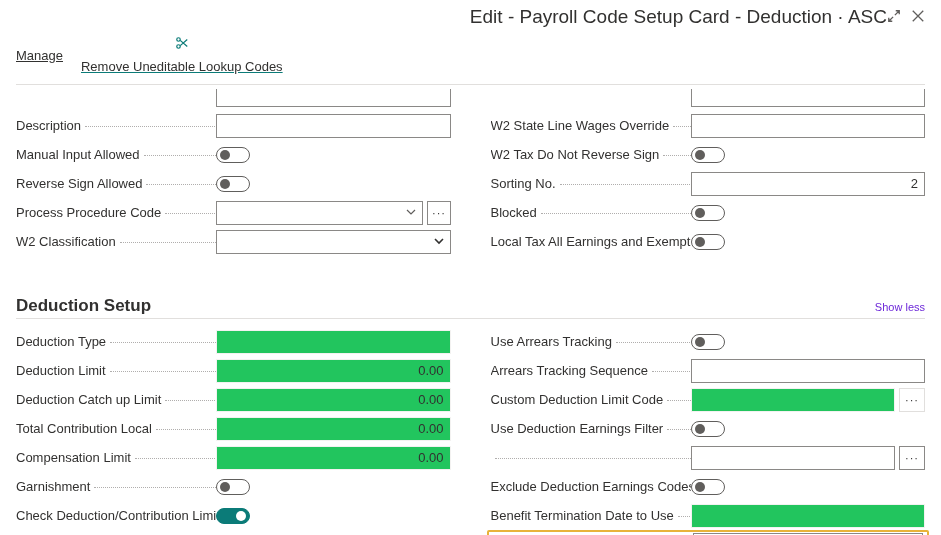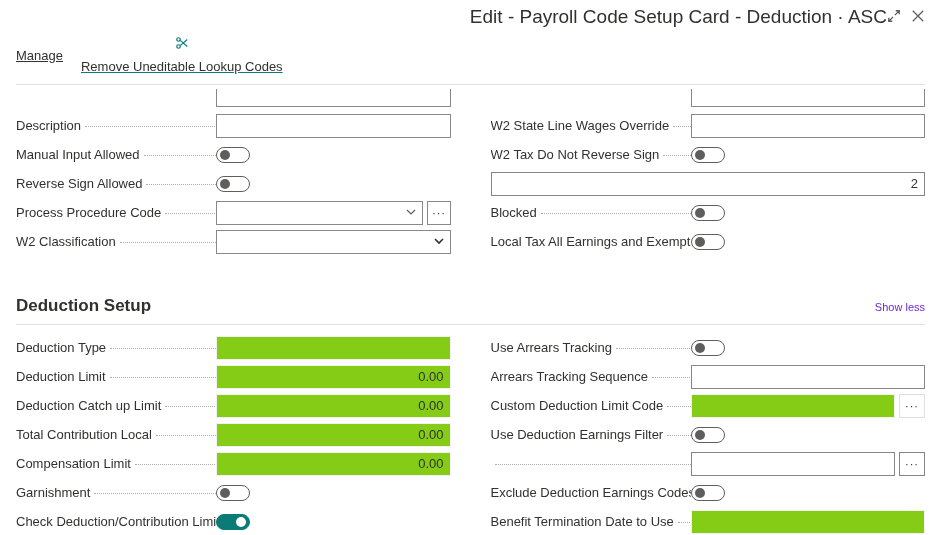--- a/index.html
+++ b/index.html
@@ -41,21 +41,21 @@
     background: #fff;
     padding: 0 6px;
     font-size: 13px;
     color: #323130;
   }
   .selectbox { display:flex; align-items:center; justify-content:space-between; cursor:pointer; }
   .selectbox .caret svg { width:10px; height:10px; }
   .readonly {
     width: 100%;
     height: 24px;
-    background: #84cc16;
+    background: #22c55e;
     border: 1px solid #f3f2f1;
     display: flex;
     align-items: center;
     padding: 0 6px;
     justify-content: flex-end;
     color: #323130;
   }
   .readonly.left { justify-content: flex-start; }
   .with-assist { display:flex; gap:4px; }
   .assist-btn {
@@ -75,21 +75,21 @@
     position: relative;
     cursor: pointer;
   }
   .toggle .knob {
     width: 10px; height: 10px; border-radius: 50%;
     background: #605e5c;
     position: absolute; top: 2px; left: 3px;
   }
   .toggle.on { background: #0b7b78; border-color: #0b7b78; }
   .toggle.on .knob { background: #fff; left: auto; right: 3px; }
-  .section-head { display:flex; align-items:baseline; margin-top: 40px; margin-bottom: 8px; }
+  .section-head { display:flex; align-items:baseline; margin-top: 40px; margin-bottom: 2px; }
   .section-title { font-size: 17px; font-weight: 600; color: #323130; flex:1; }
   .show-less { font-size: 11px; color: #6d28d9; cursor:pointer; }
   .section-divider { border-top: 1px solid #e1dfdd; margin-bottom: 8px; }
   .highlight-row {
     border: 2px solid #e8b339;
     border-radius: 2px;
     padding: 2px 4px;
     margin: 0 -4px;
   }
   input.rtl { text-align: right; }
@@ -195,20 +195,21 @@
       </div>
       <div class="row">
         <div class="label"><span>W2 Tax Do Not Reverse Sign</span><span class="dots"></span></div>
         <div class="control">
             <div class="toggle">
               <div class="knob"></div>
             </div>
           </div>
       </div>
       <div class="row">
+        <div class="label"><span>Sorting No.</span><span class="dots"></span></div>
         <div class="control"><input type="text" class="fld rtl" value="2" style=""></div>
       </div>
       <div class="row">
         <div class="label"><span>Blocked</span><span class="dots"></span></div>
         <div class="control">
             <div class="toggle">
               <div class="knob"></div>
             </div>
           </div>
       </div>

